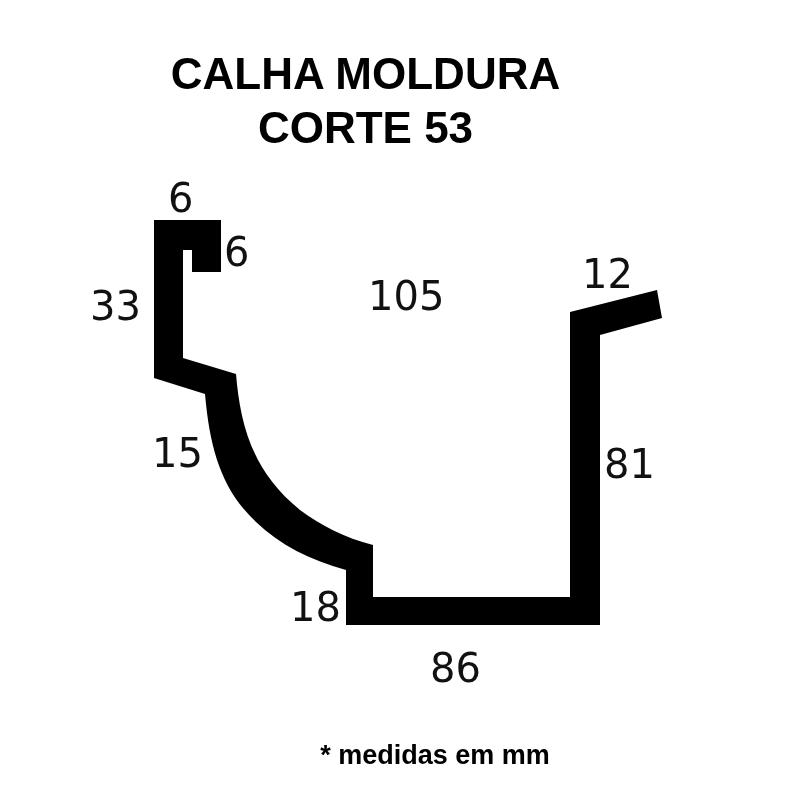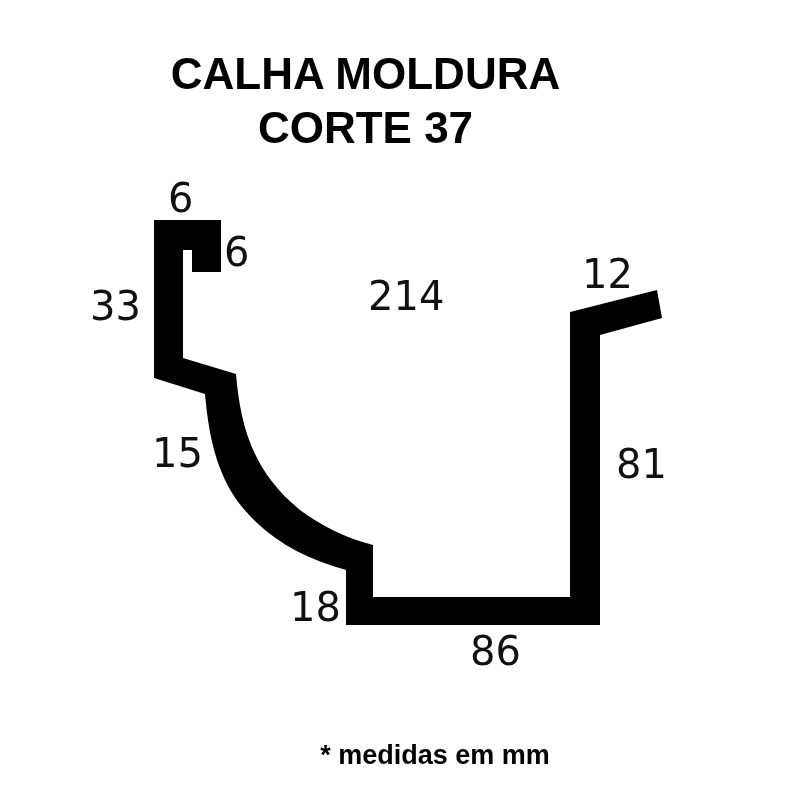--- a/index.html
+++ b/index.html
@@ -8,32 +8,32 @@
   #title1 { top:52px; }
   #title2 { top:106px; }
   svg.profile { position:absolute; left:0; top:0; }
   .dim { position:absolute; font-family:"DejaVu Sans", sans-serif; font-size:40px; color:#111; line-height:1; }
   .note { position:absolute; top:740px; left:0; width:870px; text-align:center; font-family:"Liberation Sans", sans-serif; font-weight:bold; font-size:27px; color:#000; }
 </style>
 </head>
 <body>
 
 <div class="title" id="title1">CALHA MOLDURA</div>
-<div class="title" id="title2">CORTE 37</div>
+<div class="title" id="title2">CORTE 53</div>
 
 <svg class="profile" width="800" height="800" viewBox="0 0 800 800">
   <path fill="#000" d="M154,220 L221,220 L221,272 L192,272 L192,250 L183,250 L183,358 L236,374
        C240,420 250,470 300,510 C320,525 345,538 373,545
        L373,597 L570,597 L570,312 L657,290 L662,318 L600,335 L600,625 L346,625 L346,570
        C310,560 280,545 256,522 C222,490 210,450 205,394 L154,378 Z"></path>
 </svg>
 
 <div class="dim" style="left:168px; top:178px;">6</div>
 <div class="dim" style="left:224px; top:232px;">6</div>
 <div class="dim" style="left:90px; top:286px;text-align:center;">33</div>
-<div class="dim" style="left:368px; top:276px;">214</div>
+<div class="dim" style="left:368px; top:276px;">105</div>
 <div class="dim" style="left:582px; top:254px;text-align:right;">12</div>
 <div class="dim" style="left:152px; top:394px;margin-top:39px;">15</div>
-<div class="dim" style="left:604px; top:444px;margin-left:12px;">81</div>
+<div class="dim" style="left:604px; top:444px;">81</div>
 <div class="dim" style="left:290px; top:575px;margin-top:12px;">18</div>
-<div class="dim" style="left:430px; top:631px;margin-left:40px;">86</div>
+<div class="dim" style="left:430px; top:648px;">86</div>
 
 <div class="note">* medidas em mm</div>
 
 </body></html>

